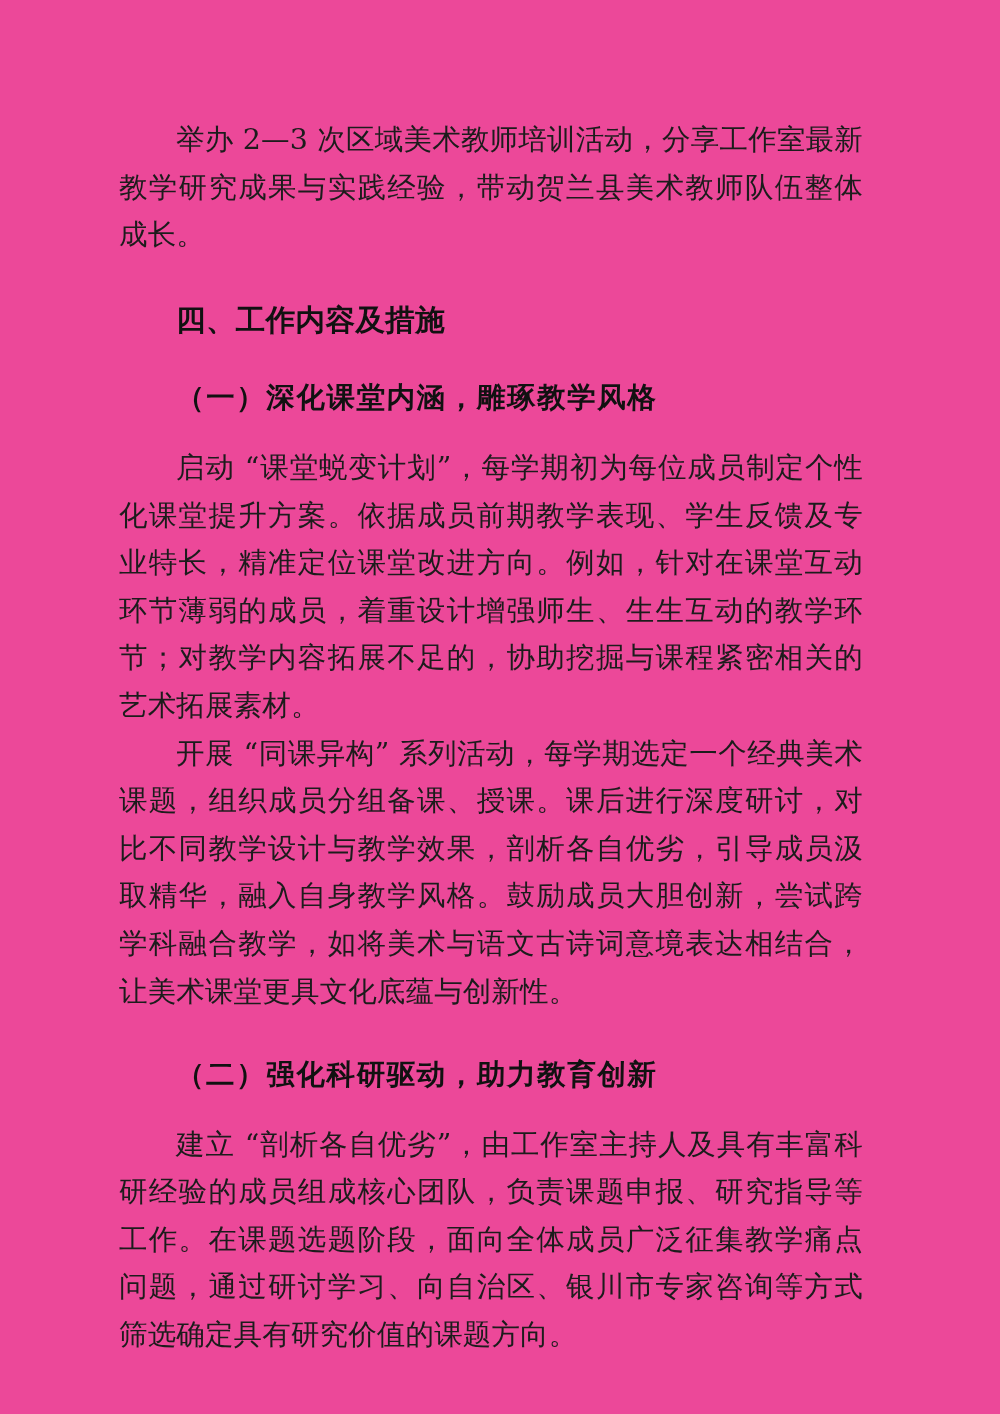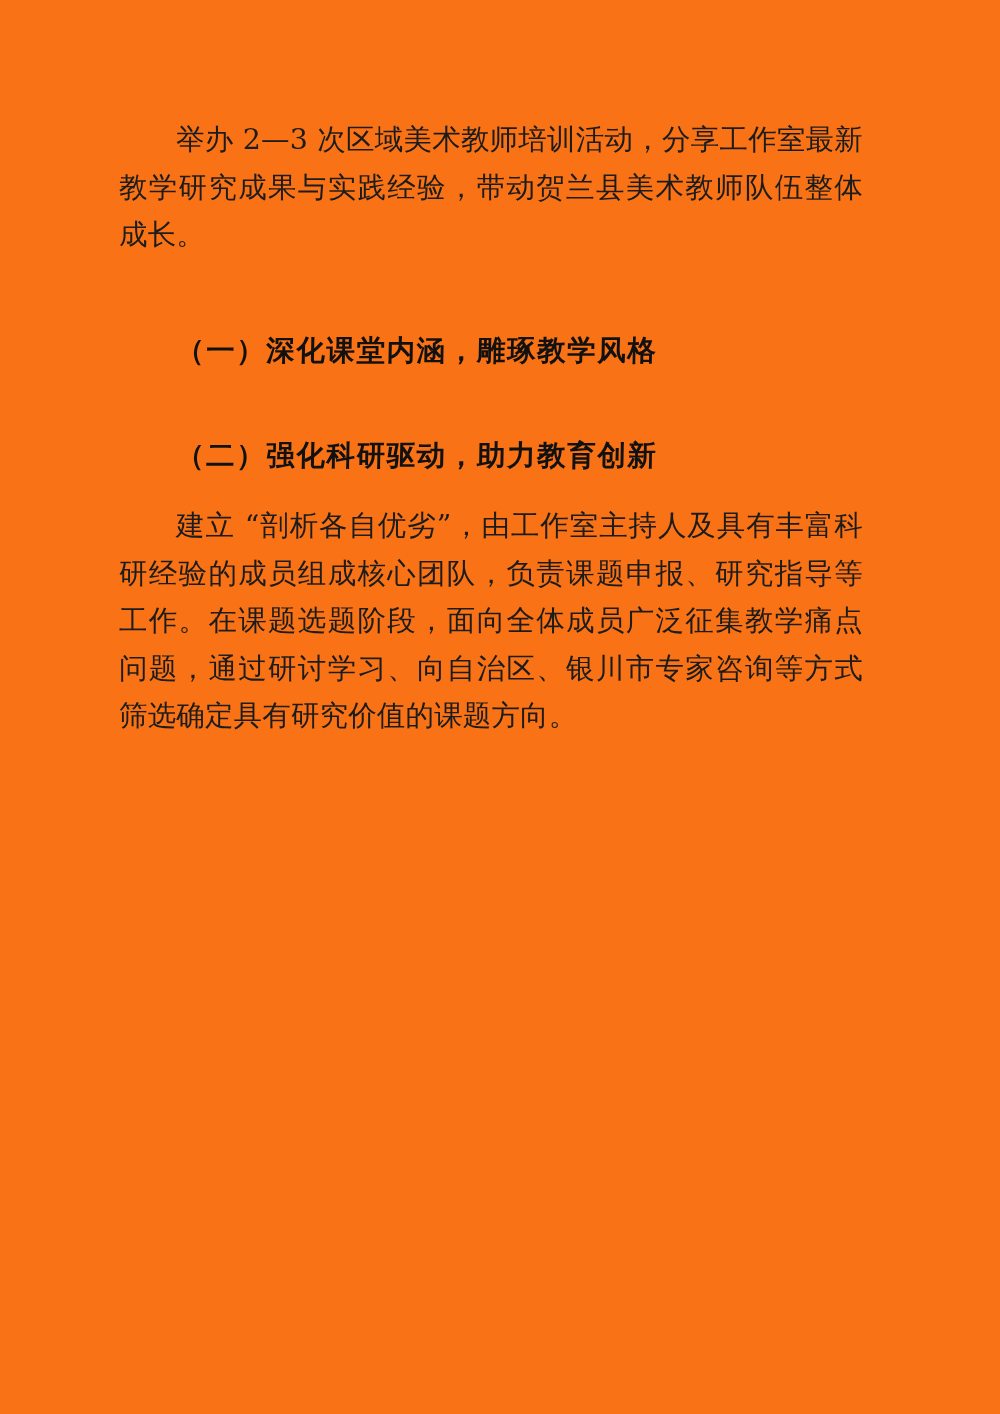--- a/index.html
+++ b/index.html
@@ -15,21 +15,21 @@
     font-family: "DejaVu Serif", serif;
     color: #1a1a1a;
     -webkit-font-smoothing: antialiased;
   }
 
   .page {
     position: absolute;
     left: 0; top: 0;
     width: 1000px;
     height: 1414px;
-    background: #f97316;
+    background: #ec4899;
   }
 
   .content {
     position: absolute;
     left: 119px;
     top: 116px;
     width: 744px;
   }
 
   
@@ -83,30 +83,33 @@
 </head>
 <body>
 
 <div class="page">
   <div class="content">
 
     <p class="para">举办 2—3 次区域美术教师培训活动，分享工作室最新教学研究成果与实践经验，带动贺兰县美术教师队伍整体成长。</p>
 
     <div class="gap-h1-before"></div>
 
+    <h1 class="h1">四、工作内容及措施</h1>
 
     <div class="gap-h1-after"></div>
 
     <h2 class="h2">（一）深化课堂内涵，雕琢教学风格</h2>
 
     <div class="gap-h2-after"></div>
 
+    <p class="para">启动 “课堂蜕变计划”，每学期初为每位成员制定个性化课堂提升方案。依据成员前期教学表现、学生反馈及专业特长，精准定位课堂改进方向。例如，针对在课堂互动环节薄弱的成员，着重设计增强师生、生生互动的教学环节；对教学内容拓展不足的，协助挖掘与课程紧密相关的艺术拓展素材。</p>
 
     <div class="gap-para"></div>
 
+    <p class="para">开展 “同课异构” 系列活动，每学期选定一个经典美术课题，组织成员分组备课、授课。课后进行深度研讨，对比不同教学设计与教学效果，剖析各自优劣，引导成员汲取精华，融入自身教学风格。鼓励成员大胆创新，尝试跨学科融合教学，如将美术与语文古诗词意境表达相结合，让美术课堂更具文化底蕴与创新性。</p>
 
     <div class="gap-h2-before"></div>
 
     <h2 class="h2">（二）强化科研驱动，助力教育创新</h2>
 
     <div class="gap-h2-after"></div>
 
     <p class="para">建立 “剖析各自优劣”，由工作室主持人及具有丰富科研经验的成员组成核心团队，负责课题申报、研究指导等工作。在课题选题阶段，面向全体成员广泛征集教学痛点问题，通过研讨学习、向自治区、银川市专家咨询等方式筛选确定具有研究价值的课题方向。</p>
 
   </div>

